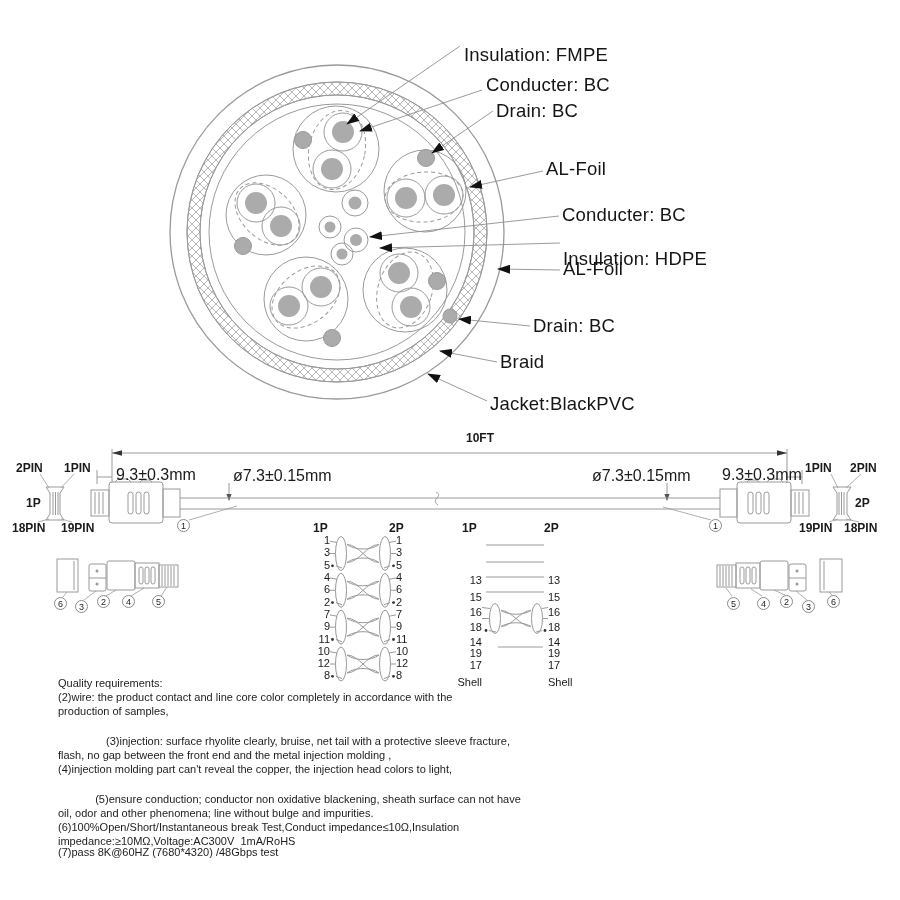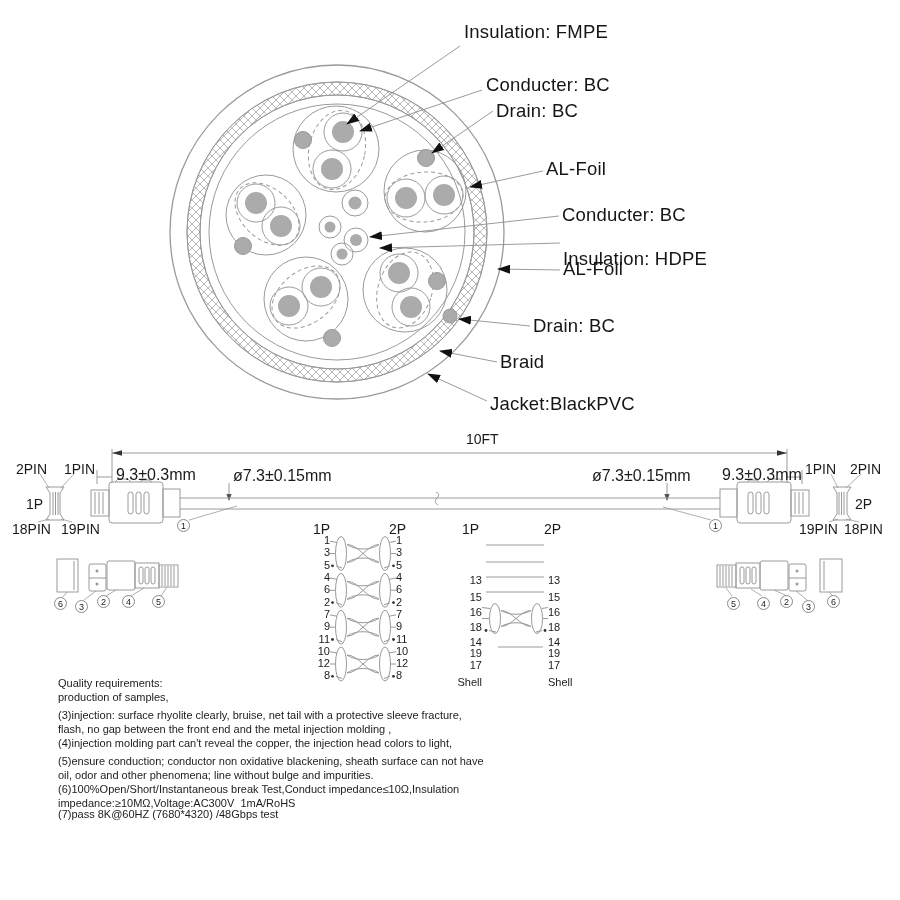--- a/index.html
+++ b/index.html
@@ -1,31 +1,31 @@
 <!DOCTYPE html>
 <html><head>
 <meta charset="utf-8">
 <style>
   html,body{margin:0;padding:0;background:#fff;}
   #canvas{position:relative;width:900px;height:900px;background:#ffffff;
           font-family:"Liberation Sans",sans-serif;overflow:hidden;}
   #art{position:absolute;left:0;top:0;}
   .xl{position:absolute;font-size:18.5px;color:#151515;white-space:nowrap;letter-spacing:.2px;}
-  .sm{position:absolute;font-size:14px;color:#1a1a1a;white-space:nowrap;}
+  .sm{position:absolute;font-size:12px;color:#1a1a1a;white-space:nowrap;font-weight:bold;}
   .dim{position:absolute;font-size:16px;color:#1a1a1a;white-space:nowrap;}
   .pn{position:absolute;font-size:11px;color:#1a1a1a;width:26px;line-height:13px;}
   .pnr{text-align:right;}
   .pnl{text-align:left;}
   .pnw{width:40px;margin-top:36px;}
   .circ{position:absolute;width:13px;height:13px;border:1px solid #8a8a8a;border-radius:50%;
         font-size:9px;color:#222;display:flex;align-items:center;justify-content:center;
         background:#fff;box-sizing:border-box;}
   #quality{position:absolute;left:58px;top:676px;width:500px;}
   .q{font-size:11px;color:#1c1c1c;line-height:14px;white-space:pre;}
-  .qgap{margin-top:4px;}
+  .qgap{margin-top:16px;text-align:center;}
   .qtight{margin-top:-3px;}
 </style>
 </head>
 <body>
 
 <div id="canvas">
 
 <svg id="art" width="900" height="900" viewBox="0 0 900 900">
   <defs>
     <marker id="arr" markerWidth="13" markerHeight="9" refX="12" refY="4.5" orient="auto" markerUnits="userSpaceOnUse">
@@ -280,21 +280,21 @@
   <g stroke="#9a9a9a" stroke-width="1" fill="none">
     <line x1="486" y1="545" x2="544" y2="545"></line>
     <line x1="486" y1="562" x2="544" y2="562"></line>
     <line x1="486" y1="577" x2="544" y2="577"></line>
     <line x1="486" y1="592" x2="544" y2="592"></line>
     <use href="#twist2" transform="translate(516,618.5)"></use>
     <line x1="498" y1="647" x2="543" y2="647"></line>
   </g>
 </svg>
 
-<div class="xl" style="left:464px;top:21px">Insulation: FMPE</div>
+<div class="xl" style="left:464px;top:44px">Insulation: FMPE</div>
 <div class="xl" style="left:486px;top:74px">Conducter: BC</div>
 <div class="xl" style="left:496px;top:100px">Drain: BC</div>
 <div class="xl" style="left:546px;top:158px">AL-Foil</div>
 <div class="xl" style="left:562px;top:204px">Conducter: BC</div>
 <div class="xl" style="left:563px;top:248px">Insulation: HDPE</div>
 <div class="xl" style="left:563px;top:258px">AL-Foil</div>
 <div class="xl" style="left:533px;top:315px">Drain: BC</div>
 <div class="xl" style="left:500px;top:351px">Braid</div>
 <div class="xl" style="left:490px;top:393px">Jacket:BlackPVC</div>
 
@@ -370,20 +370,21 @@
 <div class="pn pnl pnw" style="left:548px;top:600px">14</div>
 <div class="pn pnr pnw" style="left:442px;top:611px">19</div>
 <div class="pn pnl pnw" style="left:548px;top:611px">19</div>
 <div class="pn pnr pnw" style="left:442px;top:623px">17</div>
 <div class="pn pnl pnw" style="left:548px;top:623px">17</div>
 <div class="pn pnr pnw" style="left:442px;top:640px">Shell</div>
 <div class="pn pnl pnw" style="left:548px;top:640px">Shell</div>
 
 <div id="quality">
   <div class="q">Quality requirements:</div>
+  <div class="q">(2)wire: the product contact and line core color completely in accordance with the</div>
   <div class="q">production of samples,</div>
   <div class="q qgap">(3)injection: surface rhyolite clearly, bruise, net tail with a protective sleeve fracture,</div>
   <div class="q">flash, no gap between the front end and the metal injection molding ,</div>
   <div class="q">(4)injection molding part can't reveal the copper, the injection head colors to light,</div>
   <div class="q qgap">(5)ensure conduction; conductor non oxidative blackening, sheath surface can not have</div>
   <div class="q">oil, odor and other phenomena; line without bulge and impurities.</div>
   <div class="q">(6)100%Open/Short/Instantaneous break Test,Conduct impedance≤10Ω,Insulation</div>
   <div class="q">impedance:≥10MΩ,Voltage:AC300V  1mA/RoHS</div>
   <div class="q qtight">(7)pass 8K@60HZ (7680*4320) /48Gbps test</div>
 </div>

